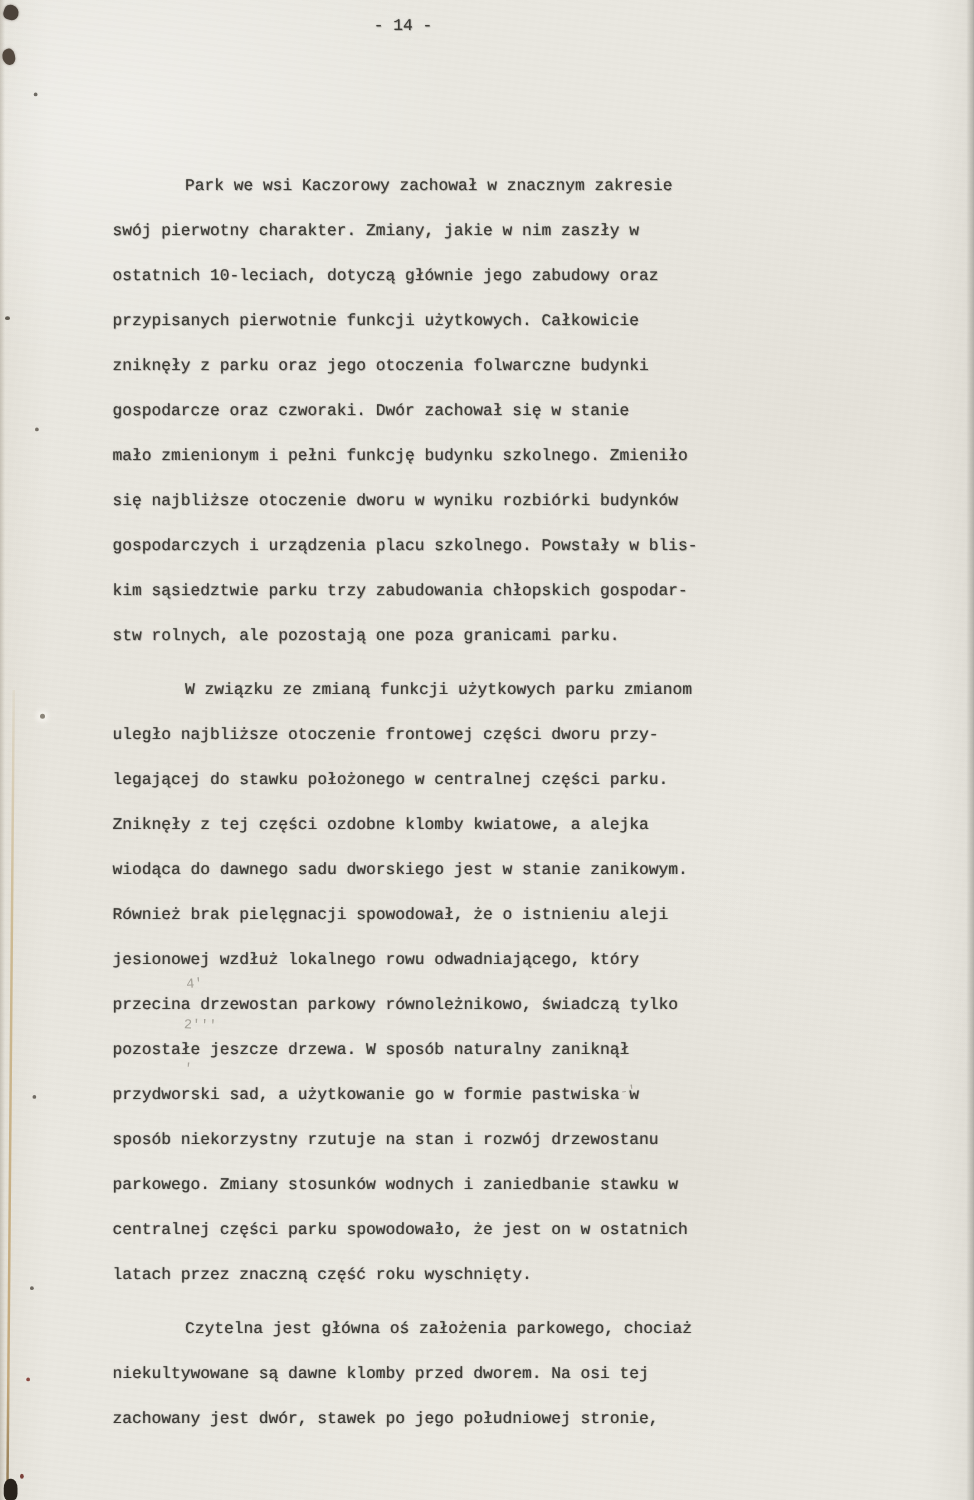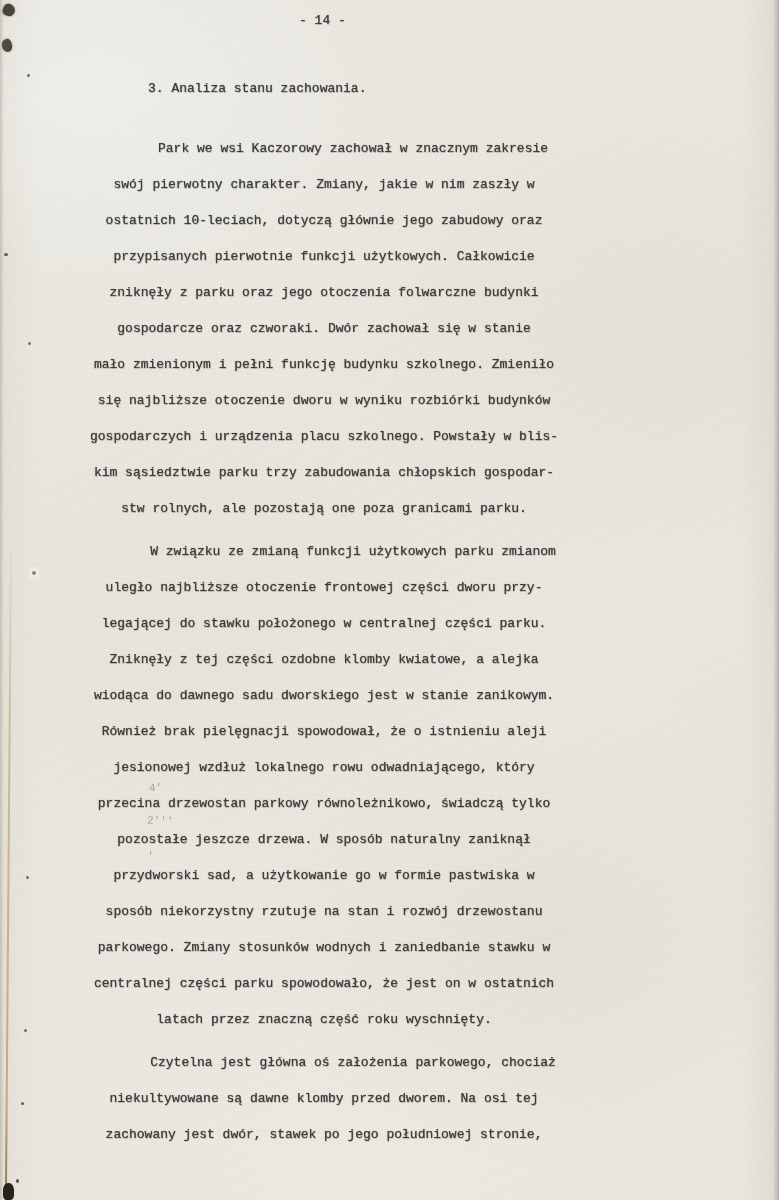--- a/index.html
+++ b/index.html
@@ -34,21 +34,21 @@
     font-size:13px;
     line-height:36px;
     white-space:pre;
     text-shadow:0 0 1px rgba(62,60,55,0.75), 0.5px 0.5px 0 rgba(62,60,55,0.22);
     letter-spacing:0;
   }
   .page-number{position:absolute;top:3px;left:299px;}
   .heading{position:absolute;top:71px;left:148px;margin:0;font-weight:normal;}
   .body-text{position:absolute;top:131px;left:90px;}
   .paragraph + .paragraph{margin-top:7px;}
-  .line{height:36px;text-align:center;}
+  .line{height:36px;}
   .line.indent{padding-left:58px;}
   
   .pencil-mark{
     position:absolute;
     font-size:11px;line-height:10px;
     color:rgba(108,103,93,0.55);
     font-family:"Liberation Mono","DejaVu Sans Mono",monospace;
     white-space:pre;
   }
   .pm1{top:783px;left:149px;transform:rotate(-4deg);}
@@ -97,21 +97,20 @@
 </style>
 </head>
 <body>
 
 <div class="page">
   <div class="texture"></div>
   <div class="grain"></div>
 
   <div class="page-number typed">- 14 -</div>
 
-  <h1 class="heading typed">3. Analiza stanu zachowania.</h1>
 
   <div class="body-text typed"><div class="paragraph"><div class="line indent">Park we wsi Kaczorowy zachował w znacznym zakresie</div><div class="line">swój pierwotny charakter. Zmiany, jakie w nim zaszły w</div><div class="line">ostatnich 10-leciach, dotyczą głównie jego zabudowy oraz</div><div class="line">przypisanych pierwotnie funkcji użytkowych. Całkowicie</div><div class="line">zniknęły z parku oraz jego otoczenia folwarczne budynki</div><div class="line">gospodarcze oraz czworaki. Dwór zachował się w stanie</div><div class="line">mało zmienionym i pełni funkcję budynku szkolnego. Zmieniło</div><div class="line">się najbliższe otoczenie dworu w wyniku rozbiórki budynków</div><div class="line">gospodarczych i urządzenia placu szkolnego. Powstały w blis-</div><div class="line">kim sąsiedztwie parku trzy zabudowania chłopskich gospodar-</div><div class="line">stw rolnych, ale pozostają one poza granicami parku.</div></div><div class="paragraph"><div class="line indent">W związku ze zmianą funkcji użytkowych parku zmianom</div><div class="line">uległo najbliższe otoczenie frontowej części dworu przy-</div><div class="line">legającej do stawku położonego w centralnej części parku.</div><div class="line">Zniknęły z tej części ozdobne klomby kwiatowe, a alejka</div><div class="line">wiodąca do dawnego sadu dworskiego jest w stanie zanikowym.</div><div class="line">Również brak pielęgnacji spowodował, że o istnieniu aleji</div><div class="line">jesionowej wzdłuż lokalnego rowu odwadniającego, który</div><div class="line">przecina drzewostan parkowy równoleżnikowo, świadczą tylko</div><div class="line">pozostałe jeszcze drzewa. W sposób naturalny zaniknął</div><div class="line">przydworski sad, a użytkowanie go w formie pastwiska w</div><div class="line">sposób niekorzystny rzutuje na stan i rozwój drzewostanu</div><div class="line">parkowego. Zmiany stosunków wodnych i zaniedbanie stawku w</div><div class="line">centralnej części parku spowodowało, że jest on w ostatnich</div><div class="line">latach przez znaczną część roku wyschnięty.</div></div><div class="paragraph"><div class="line indent">Czytelna jest główna oś założenia parkowego, chociaż</div><div class="line">niekultywowane są dawne klomby przed dworem. Na osi tej</div><div class="line">zachowany jest dwór, stawek po jego południowej stronie,</div></div></div>
 
   <span class="pencil-mark pm1">4'</span>
   <span class="pencil-mark pm2">2'''</span>
   <span class="pencil-mark pm3">'</span>
   <span class="pencil-mark pm4">-'</span>
 
   <div class="left-edge"></div>
   <div class="right-edge"></div>

